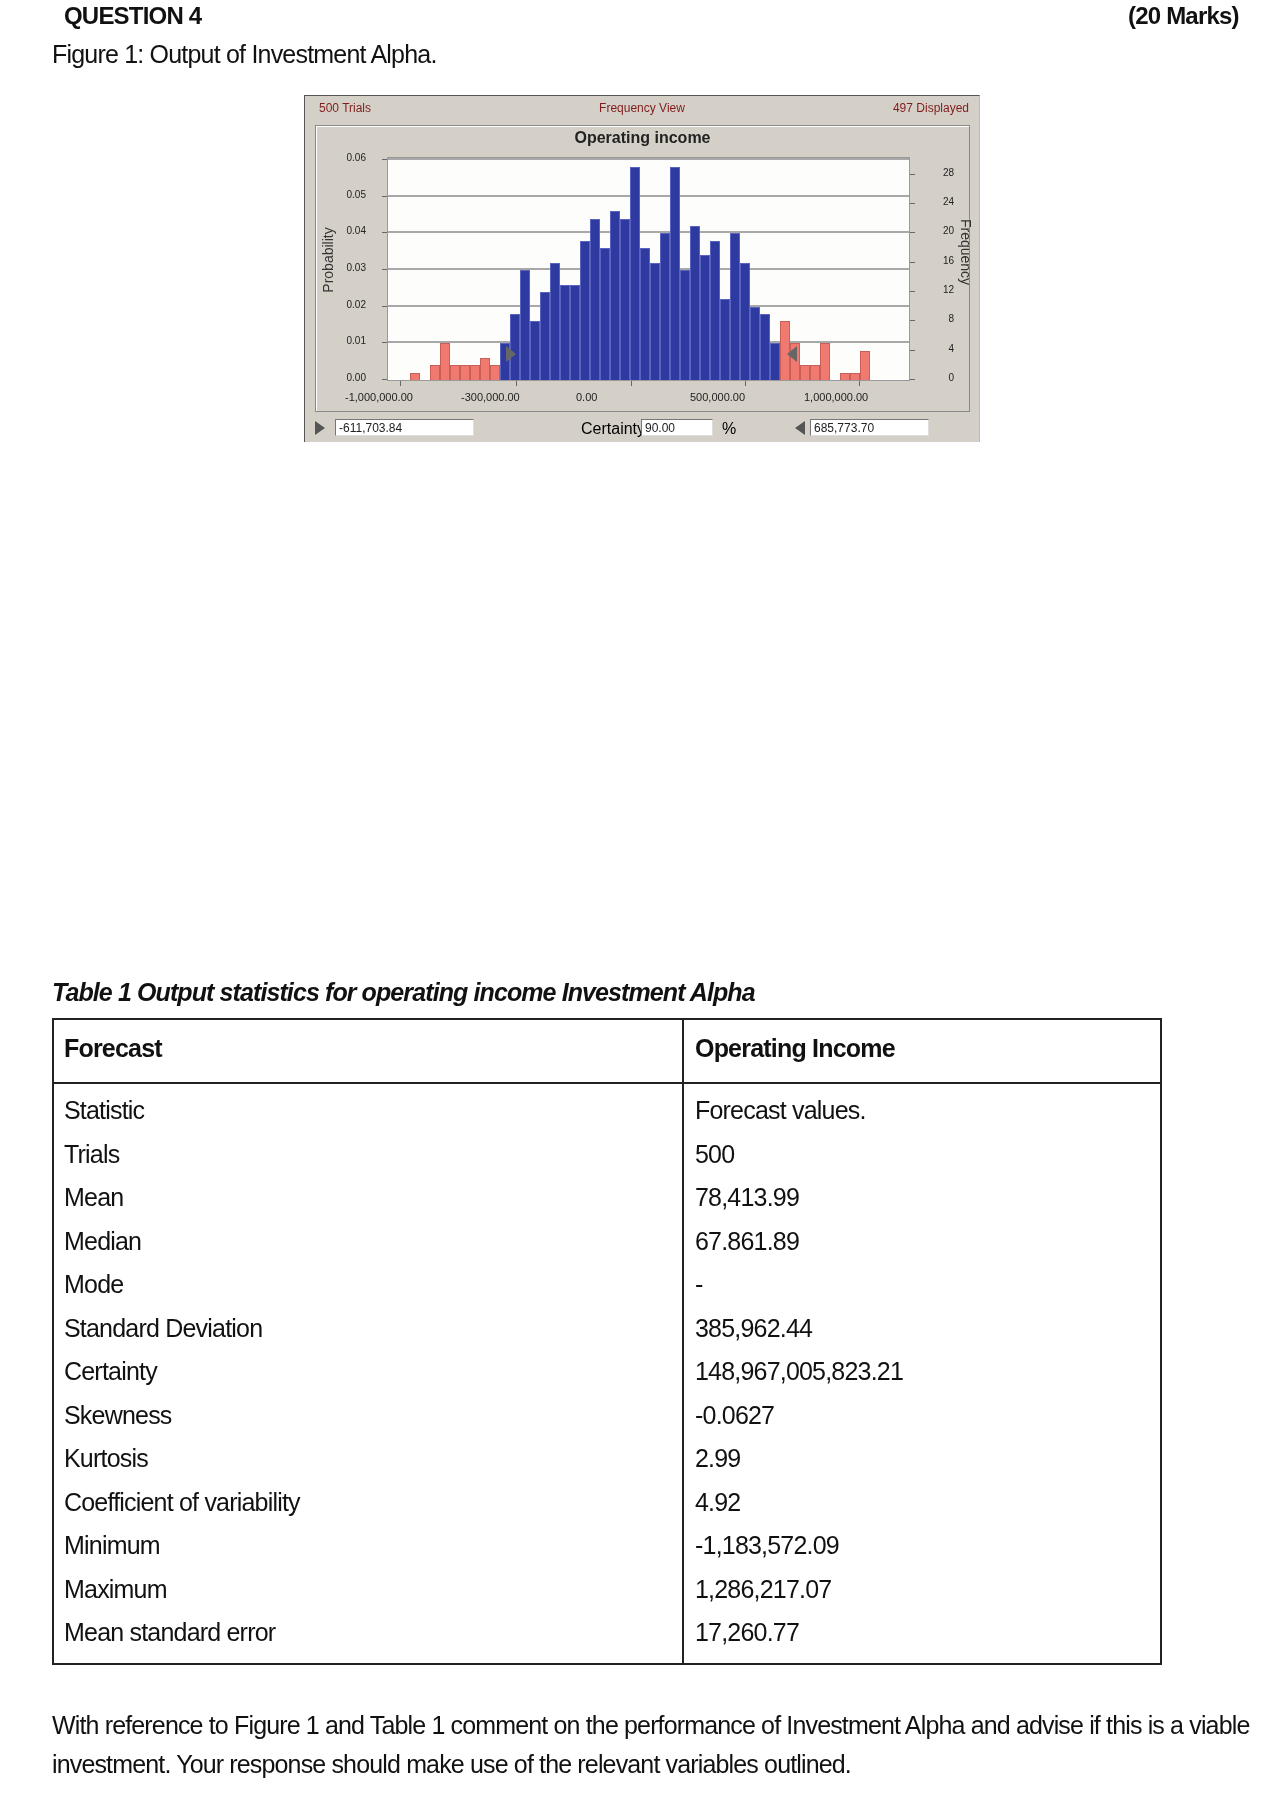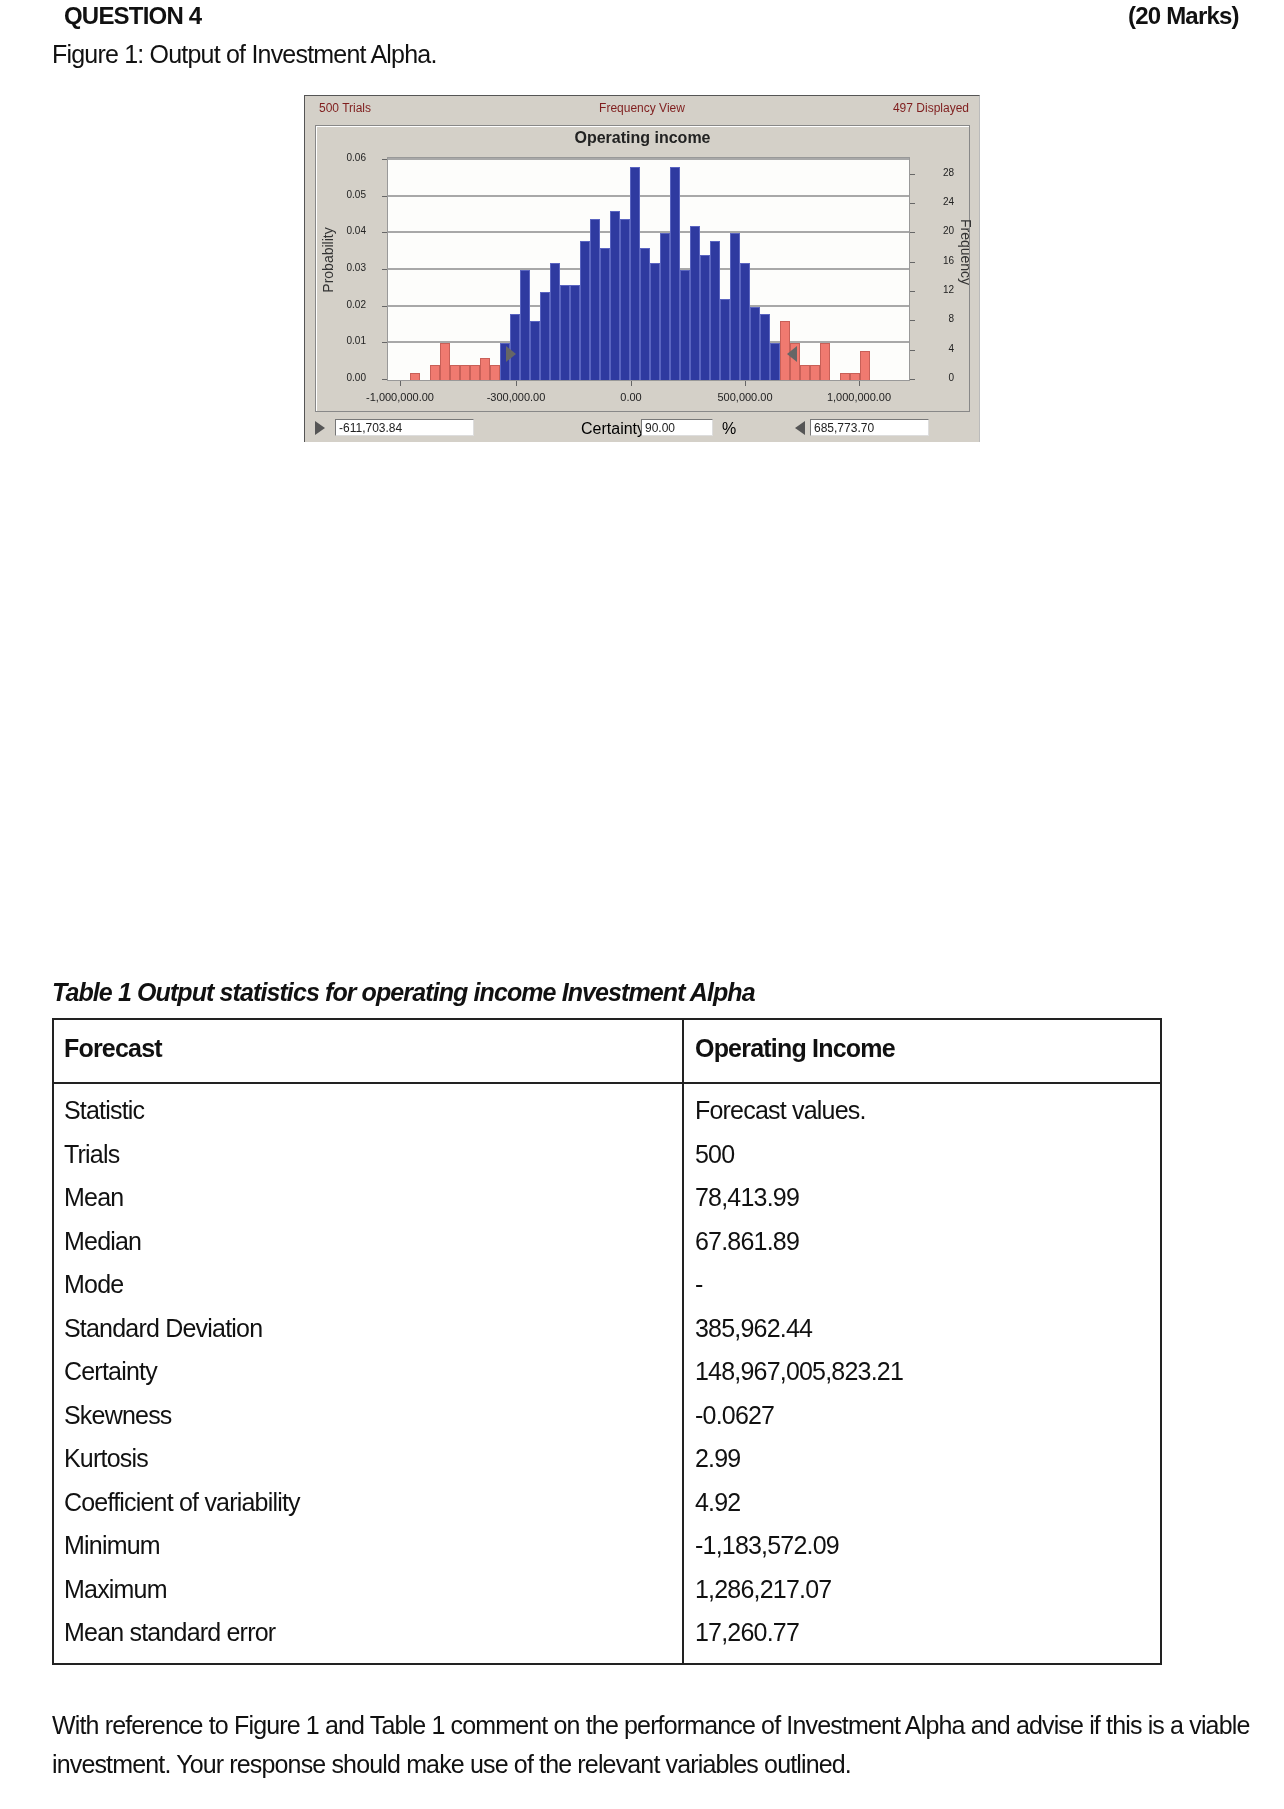--- a/index.html
+++ b/index.html
@@ -23,21 +23,21 @@
   #chart-title { left:0; top:3px; width:100%; text-align:center; font-size:16px; font-weight:bold; color:#222; }
   #plot { left:71px; top:31px; width:523px; height:224px; background:#fdfdfb; border:1px solid #999; box-sizing:border-box; }
   .grid { position:absolute; left:0; width:100%; height:0; border-top:2px solid #a8a8a8; }
   .bar { position:absolute; bottom:0; width:10px; box-sizing:border-box; }
   .bar.blue { background:#2f3aa0; border:1px solid #5a64c0; border-bottom:none; }
   .bar.red { background:#f07a70; border:1px solid #c86058; border-bottom:none; }
   .ytick { position:absolute; font-size:10px; color:#222; }
   .ylab-l { left:6px; width:44px; text-align:right; }
   .ylab-r { left:608px; width:30px; text-align:right; }
   .tickmark { position:absolute; height:0; width:5px; border-top:1px solid #666; }
-  .xtick { position:absolute; font-size:11px; color:#222; width:110px; text-align:center; top:265px; }
+  .xtick { position:absolute; font-size:11px; color:#222; width:110px; text-align:left; top:265px; }
   .xtickmark { position:absolute; width:0; height:5px; border-left:1px solid #666; top:255px; }
   #prob-label { left:-28px; top:126px; width:80px; text-align:center; font-size:14px; color:#333; transform:rotate(-90deg); }
   #freq-label { left:610px; top:118px; width:80px; text-align:center; font-size:14px; color:#333; transform:rotate(90deg); }
   .slider { position:absolute; width:0; height:0; border-top:8px solid transparent; border-bottom:8px solid transparent; top:220px; }
   #lslider { border-left:10px solid #666; }
   #rslider { border-right:10px solid #666; }
 
   .inbox { position:absolute; height:17px; background:#fff; border:1px solid #777;
            border-right-color:#ddd; border-bottom-color:#ddd; font-size:12px; color:#222;
            line-height:17px; padding-left:3px; box-sizing:border-box; }

